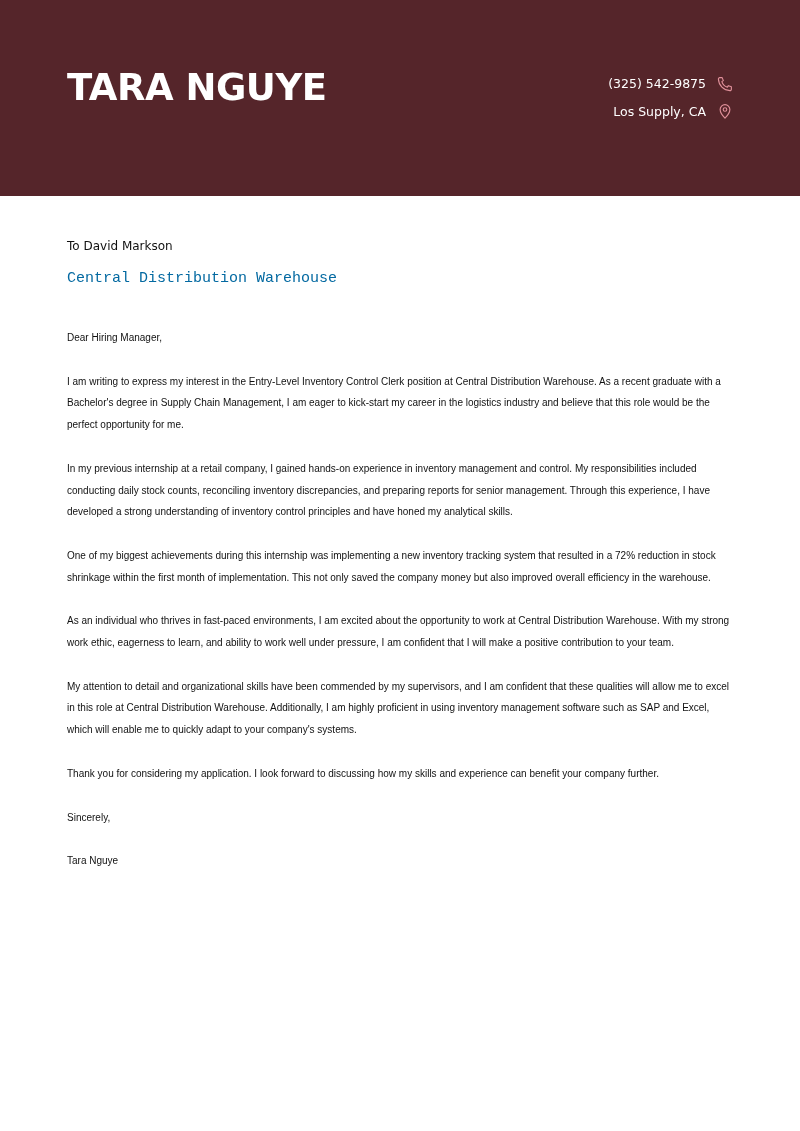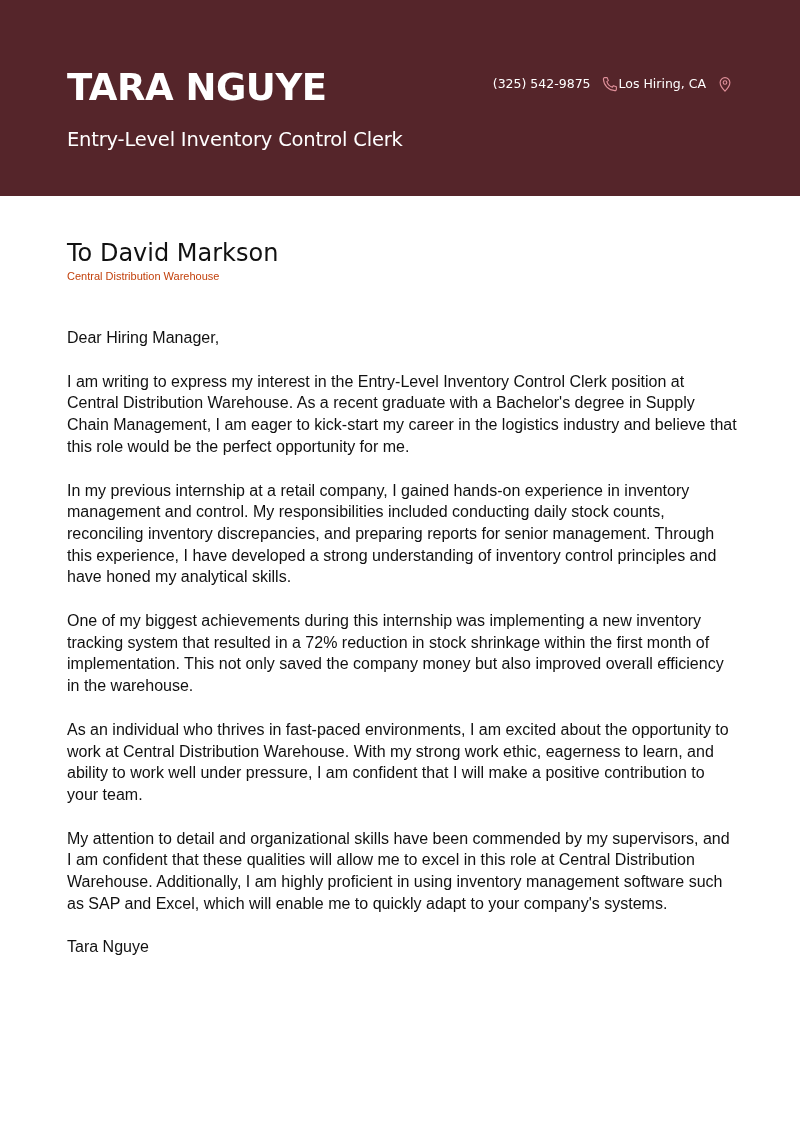--- a/index.html
+++ b/index.html
@@ -17,64 +17,63 @@
     font-family: "DejaVu Sans", sans-serif; font-weight: bold;
     font-size: 37px; color: #ffffff; letter-spacing: -0.5px; margin: 0;
   }
   .role {
     position: absolute; left: 67px; top: 128px;
     font-family: "DejaVu Sans", sans-serif; font-size: 19.5px; color: #ffffff;
     letter-spacing: -0.2px;
   }
   .contact {
     position: absolute; right: 66px; top: 70px;
-    display: flex; flex-direction: row; align-items: flex-end; gap: 0; margin-left: 32px;
+    display: flex; flex-direction: column; align-items: flex-end; gap: 0; margin-left: 32px;
   }
   .contact-row {
     display: flex; align-items: center; height: 27.5px;
     font-family: "DejaVu Sans", sans-serif; font-size: 12.5px; color: #ffffff;
   }
   .contact-row .txt { margin-right: 10px; }
   .contact-row svg { width: 18px; height: 18px; display: block; }
   .main { position: absolute; left: 67px; top: 0; width: 670px; }
   .recipient {
     position: absolute; top: 239px; left: 0;
-    font-family: "DejaVu Sans", sans-serif; font-size: 24px; color: #111;
+    font-family: "DejaVu Sans", sans-serif; font-size: 12px; color: #111;
     white-space: nowrap;
   }
   .company {
     position: absolute; top: 270px; left: 0;
-    font-family: Liberation Sans, sans-serif; font-size: 11px; color: #c2410c;
+    font-family: Liberation Mono, monospace; font-size: 15px; color: #0369a1;
     white-space: nowrap;
   }
   .body-text {
     position: absolute; top: 327px; left: 0; width: 670px;
-    font-family: "Liberation Sans", sans-serif; font-size: 16px;
+    font-family: "Liberation Sans", sans-serif; font-size: 10px;
     line-height: 21.7px; color: #111;
   }
   .body-text p { margin: 0 0 22px 0; }
 </style>
 </head>
 <body>
 
 <div class="header">
   <h1 class="name">TARA NGUYE</h1>
-  <div class="role">Entry-Level Inventory Control Clerk</div>
 
   <div class="contact">
     <div class="contact-row">
       <span class="txt">(325) 542-9875</span>
       <span>
         <svg viewBox="0 0 24 24" fill="none" stroke="#e0909a" stroke-width="1.5" stroke-linecap="round" stroke-linejoin="round">
           <path d="M5 3.5h3.2l1.6 4-2 1.3a11 11 0 0 0 7.4 7.4l1.3-2 4 1.6V19a1.8 1.8 0 0 1-1.9 1.8A16 16 0 0 1 3.2 5.4 1.8 1.8 0 0 1 5 3.5z"></path>
         </svg>
       </span>
     </div>
     <div class="contact-row">
-      <span class="txt">Los Hiring, CA</span>
+      <span class="txt">Los Supply, CA</span>
       <span>
         <svg viewBox="0 0 24 24" fill="none" stroke="#e0909a" stroke-width="1.5">
           <path d="M12 21.5s-6.5-6.4-6.5-11.5a6.5 6.5 0 0 1 13 0c0 5.1-6.5 11.5-6.5 11.5z"></path>
           <circle cx="12" cy="10" r="2.4"></circle>
         </svg>
       </span>
     </div>
   </div>
 </div>
 
@@ -82,15 +81,17 @@
   <div class="recipient">To David Markson</div>
   <div class="company">Central Distribution Warehouse</div>
 
   <div class="body-text">
     <p>Dear Hiring Manager,</p>
     <p>I am writing to express my interest in the Entry-Level Inventory Control Clerk position at Central Distribution Warehouse. As a recent graduate with a Bachelor's degree in Supply Chain Management, I am eager to kick-start my career in the logistics industry and believe that this role would be the perfect opportunity for me.</p>
     <p>In my previous internship at a retail company, I gained hands-on experience in inventory management and control. My responsibilities included conducting daily stock counts, reconciling inventory discrepancies, and preparing reports for senior management. Through this experience, I have developed a strong understanding of inventory control principles and have honed my analytical skills.</p>
     <p>One of my biggest achievements during this internship was implementing a new inventory tracking system that resulted in a 72% reduction in stock shrinkage within the first month of implementation. This not only saved the company money but also improved overall efficiency in the warehouse.</p>
     <p>As an individual who thrives in fast-paced environments, I am excited about the opportunity to work at Central Distribution Warehouse. With my strong work ethic, eagerness to learn, and ability to work well under pressure, I am confident that I will make a positive contribution to your team.</p>
     <p>My attention to detail and organizational skills have been commended by my supervisors, and I am confident that these qualities will allow me to excel in this role at Central Distribution Warehouse. Additionally, I am highly proficient in using inventory management software such as SAP and Excel, which will enable me to quickly adapt to your company's systems.</p>
+    <p>Thank you for considering my application. I look forward to discussing how my skills and experience can benefit your company further.</p>
+    <p>Sincerely,</p>
     <p>Tara Nguye</p>
   </div>
 </div>
 
 </body></html>

